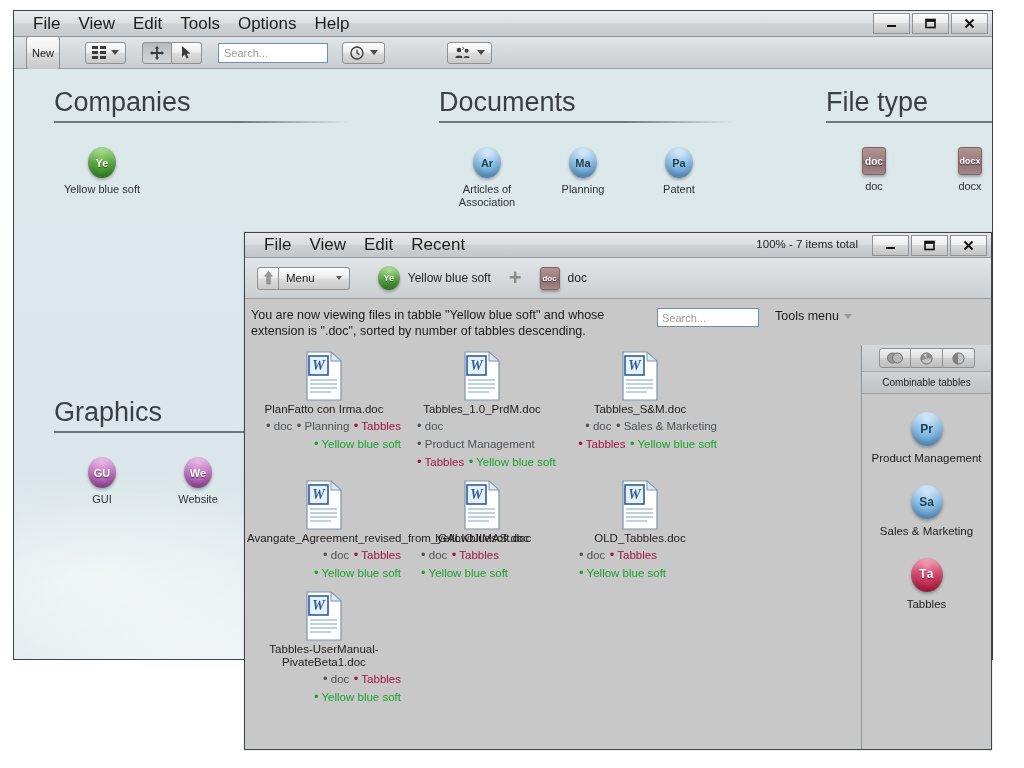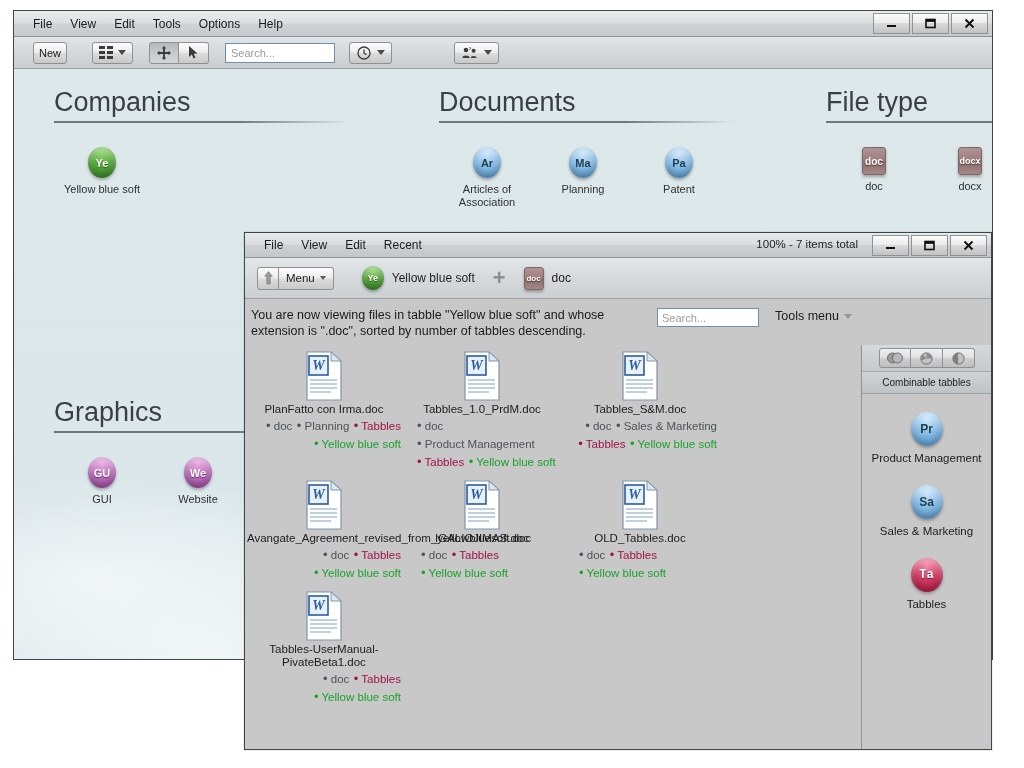--- a/index.html
+++ b/index.html
@@ -24,21 +24,21 @@
   }
   #main-titlebar {
     height: 26px;
     background: linear-gradient(to bottom,#e9ebec 0%,#dcdfe1 48%,#cfd3d5 52%,#c6cacc 100%);
     border-bottom: 1px solid #8d9396;
     display: flex; align-items: center;
     position: relative;
   }
   .menu-list { display: flex; align-items: center; padding-left: 10px; }
   .menu-item {
-    font-size: 12px; color: #1b1b1b;
+    font-size: 17px; color: #1b1b1b;
     padding: 2px 9px; cursor: default; white-space: nowrap;
   }
   .win-btns { position: absolute; right: 4px; top: 2px; display: flex; }
   .win-btn {
     width: 37px; height: 21px;
     background: linear-gradient(to bottom,#fbfbfb 0%,#ececec 45%,#d9d9d9 50%,#c3c3c3 100%);
     border: 1px solid #8f9396;
     margin-left: 2px;
     display: flex; align-items: center; justify-content: center;
     font-size: 13px; color: #101010;
@@ -52,23 +52,22 @@
     display: flex; align-items: center;
     padding-left: 12px; gap: 0px;
   }
   .tb-btn {
     height: 22px;
     background: linear-gradient(to bottom,#fcfcfc 0%,#ededed 46%,#dcdcdc 52%,#c9c9c9 100%);
     border: 1px solid #8d9194;
     border-radius: 3px;
     display: flex; align-items: center; justify-content: center;
     font-size: 11px; color: #1a1a1a;
-    padding: 4px 8px;
+    padding: 16px 8px;
     cursor: default;
-    margin-left: 7px;
   }
   .tb-group { display: flex; margin-right: 0; }
   .tb-seg {
     height: 22px; width: 30px;
     background: linear-gradient(to bottom,#fcfcfc 0%,#ededed 46%,#dcdcdc 52%,#c9c9c9 100%);
     border: 1px solid #8d9194;
     display: flex; align-items: center; justify-content: center;
   }
   .tb-seg.pressed { background: linear-gradient(to bottom,#b4b8ba 0%,#c6cacc 50%,#d2d6d8 100%); }
   .tb-seg:first-child { border-radius: 3px 0 0 3px; }
@@ -160,21 +159,21 @@
     width: 22px; height: 23px;
     background: linear-gradient(to bottom,#fcfcfc 0%,#ededed 46%,#dcdcdc 52%,#c9c9c9 100%);
     border: 1px solid #8d9194; border-radius: 3px 0 0 3px;
     display: flex; align-items: center; justify-content: center;
   }
   .nav-menu {
     height: 23px;
     background: linear-gradient(to bottom,#fcfcfc 0%,#ededed 46%,#dcdcdc 52%,#c9c9c9 100%);
     border: 1px solid #8d9194; border-left: none; border-radius: 0 3px 3px 0;
     display: flex; align-items: center; padding: 0 7px;
-    font-size: 11.5px; color: #1c1c1c;
+    font-size: 11.5px; color: #1c1c1c; gap: 16px;
   }
   .caret-sm {
     width:0;height:0;border-left:3px solid transparent;border-right:3px solid transparent;
     border-top:4px solid #5a5a5a; margin-left:5px;
   }
   .crumb { display: flex; align-items: center; margin-left: 28px; gap: 8px; }
   .crumb-txt { font-size: 12px; color: #1d1d1d; white-space: nowrap; }
   .plus-sign { font-size: 22px; color: #8d8d8d; font-weight: bold; line-height: 1; margin: 0 10px; }
 
   #desc-bar {

